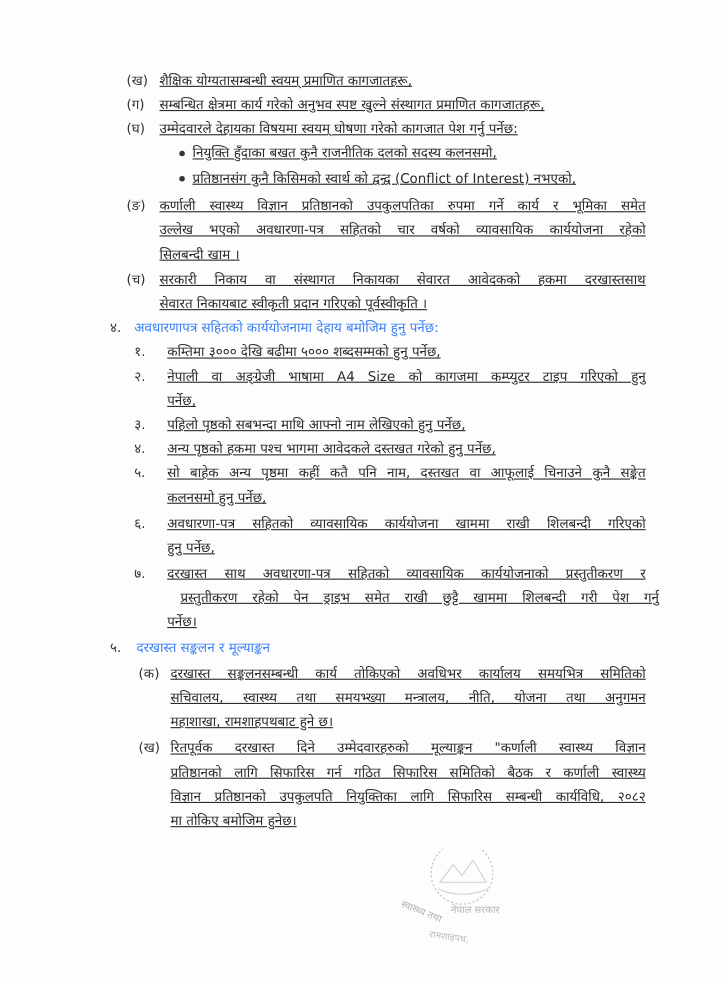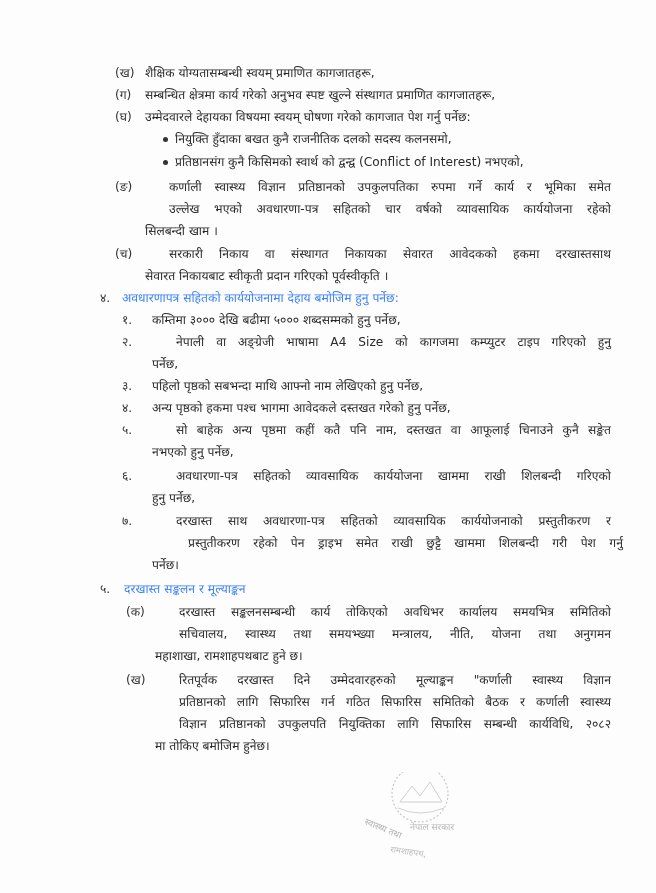--- a/index.html
+++ b/index.html
@@ -1,21 +1,21 @@
 <!DOCTYPE html>
 <html><head>
 <meta charset="utf-8">
 <style>
   html, body { margin: 0; padding: 0; }
   body {
     width: 656px; height: 893px; background: #fdfdfd; position: relative; overflow: hidden;
     font-family: "DejaVu Sans", sans-serif; color: #2a2a2a; font-size: 12.2px;
   }
-  .line { position: absolute; white-space: nowrap; line-height: 18px; }
-  .just { white-space: normal; text-align: justify; text-align-last: justify; margin-left: 24px; }
+  .line { position: absolute; white-space: nowrap; line-height: 18px; text-decoration: underline; }
+  .just { white-space: normal; text-align: justify; text-align-last: justify; }
   .lbl { position: absolute; white-space: nowrap; line-height: 18px; color: #333; }
   .heading { position: absolute; white-space: nowrap; line-height: 18px; text-underline-offset: 3px; color: #3b82f6; }
   .bullet { position: absolute; width: 5px; height: 5px; border-radius: 50%; background: #333; }
   .seal { position: absolute; left: 350px; top: 772px; width: 150px; height: 110px; }
 </style>
 </head>
 <body>
 
 <span class="lbl" style="left:115px;top:64px">(ख)</span>
 <span class="line" style="left:145px;top:64px">शैक्षिक योग्यतासम्बन्धी स्वयम् प्रमाणित कागजातहरू,</span>
@@ -51,21 +51,21 @@
 <span class="line" style="left:152px;top:355px">पर्नेछ,</span>
 
 <span class="lbl" style="left:122px;top:377px">३.</span>
 <span class="line" style="left:152px;top:377px">पहिलो पृष्ठको सबभन्दा माथि आफ्नो नाम लेखिएको हुनु पर्नेछ,</span>
 
 <span class="lbl" style="left:122px;top:399px">४.</span>
 <span class="line" style="left:152px;top:399px">अन्य पृष्ठको हकमा पश्च भागमा आवेदकले दस्तखत गरेको हुनु पर्नेछ,</span>
 
 <span class="lbl" style="left:122px;top:421px">५.</span>
 <span class="line just" style="left:152px;top:421px;width:435px">सो बाहेक अन्य पृष्ठमा कहीं कतै पनि नाम, दस्तखत वा आफूलाई चिनाउने कुनै सङ्केत</span>
-<span class="line" style="left:152px;top:443px">नभएको हुनु पर्नेछ,</span>
+<span class="line" style="left:152px;top:443px">कलनसमो हुनु पर्नेछ,</span>
 
 <span class="lbl" style="left:122px;top:467px">६.</span>
 <span class="line just" style="left:152px;top:467px;width:435px">अवधारणा-पत्र सहितको व्यावसायिक  कार्ययोजना खाममा राखी शिलबन्दी गरिएको</span>
 <span class="line" style="left:152px;top:489px">हुनु पर्नेछ,</span>
 
 <span class="lbl" style="left:122px;top:512px">७.</span>
 <span class="line just" style="left:152px;top:512px;width:435px">दरखास्त साथ अवधारणा-पत्र सहितको व्यावसायिक कार्ययोजनाको प्रस्तुतीकरण र</span>
 <span class="line just" style="left:164px;top:534px;width:435px">प्रस्तुतीकरण रहेको पेन ड्राइभ समेत राखी छुट्टै खाममा शिलबन्दी गरी पेश गर्नु</span>
 <span class="line" style="left:152px;top:556px">पर्नेछ।</span>
 

